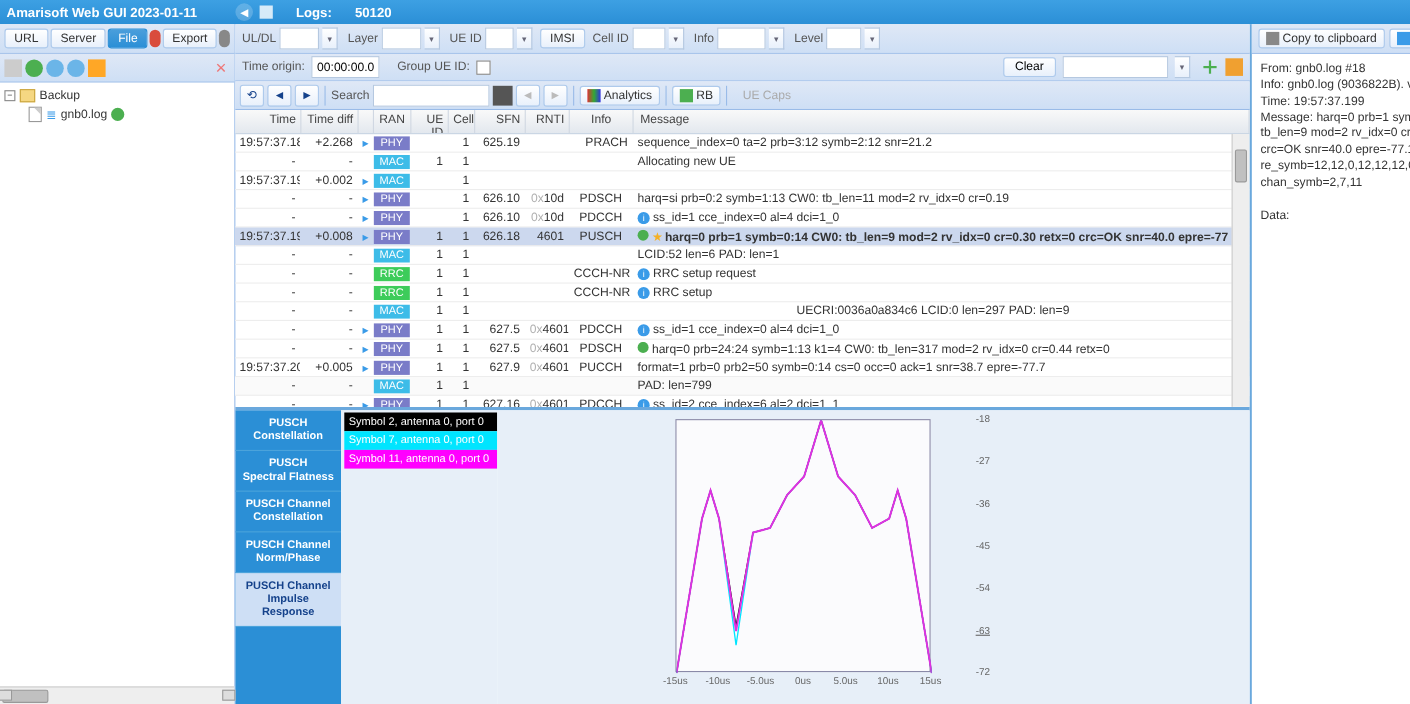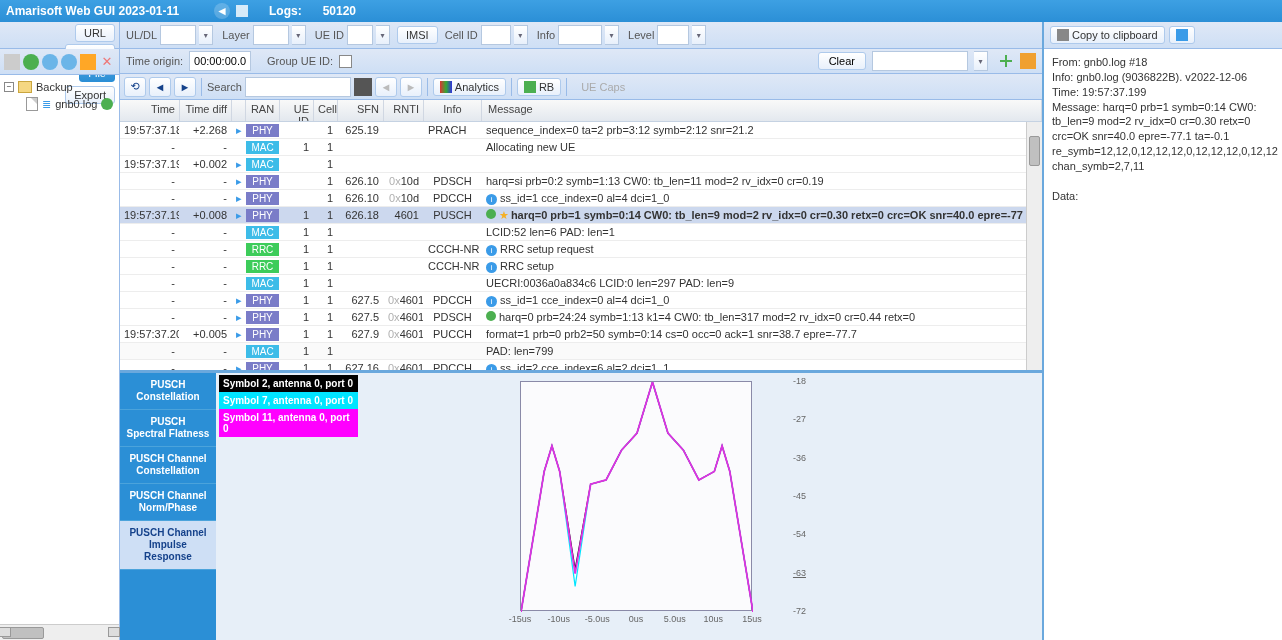--- a/index.html
+++ b/index.html
@@ -4,21 +4,21 @@
 <style>
 * { margin:0; padding:0; box-sizing:border-box; }
 body { font-family: Arial, sans-serif; font-size: 11px; background:#fff; color:#333; overflow:hidden; width:1282px; height:640px; }
 .header { background: linear-gradient(#3da0e3,#2b8fd6); height:22px; color:#fff; display:flex; align-items:center; padding:0 6px; font-size:12px; font-weight:bold; }
 .header .title { flex:0 0 208px; }
 .header .collapse-btn { width:16px; height:16px; background:rgba(255,255,255,0.2); border-radius:8px; display:flex; align-items:center; justify-content:center; margin-right:2px;}
 .header .logs-label { display:flex; align-items:center; gap:21px; margin-left:4px;}
 .header .logs-icon { width:12px;height:12px;background:#fff;opacity:0.8;}
 .container { display:flex; height:618px; }
 .left-panel { width:214px; border-right:1px solid #99bbe8; display:flex; flex-direction:column; }
-.toolbar { background:linear-gradient(#dfe8f6,#cedff5); border-bottom:1px solid #99bbe8; height:27px; display:flex; align-items:flex-end; padding:2px 4px; gap:2px;flex-direction:column;}
+.toolbar { background:linear-gradient(#dfe8f6,#cedff5); border-bottom:1px solid #99bbe8; height:27px; display:flex; align-items:center; padding:2px 4px; gap:2px;}
 .tb-btn { border:1px solid #aecaec; background:linear-gradient(#fff,#e8f0fb); border-radius:3px; padding:2px 8px; font-size:11px; cursor:pointer; color:#333; }
 .tb-btn.active { background:linear-gradient(#4a9edb,#2b8fd6); color:#fff; border-color:#2b8fd6;}
 .tb-icon { width:16px; height:16px; display:inline-block; border-radius:8px; }
 .ic-red{background:#d94c3c;} .ic-gear{background:#888;} 
 .toolbar2 { background:linear-gradient(#dfe8f6,#cedff5); border-bottom:1px solid #99bbe8; height:26px; display:flex; align-items:center; padding:2px 4px; gap:3px;}
 .sm-ic{width:16px;height:16px;display:inline-block;}
 .ic-back{background:#ccc;} .ic-grn{background:#4caf50;border-radius:8px;} .ic-refr{background:#6bb5e8;border-radius:8px;} .ic-plus{background:#ffa726;}
 .close-x{width:16px;height:16px;color:#e77;margin-left:auto;font-size:13px;text-align:center;}
 .tree { flex:1; padding:4px; overflow:auto;}
 .tree-node{display:flex;align-items:center;gap:4px;padding:2px 0;}
@@ -70,21 +70,21 @@
 .hex{color:#b0b0b0;}
 .info-ic{width:11px;height:11px;background:#3a9be8;border-radius:6px;display:inline-block;color:#fff;font-size:8px;text-align:center;line-height:11px;margin-right:3px;}
 .star-ic{color:#f5b025;margin-right:2px;}
 .grn-dot{width:10px;height:10px;background:#4caf50;border-radius:5px;display:inline-block;margin-right:3px;}
 
 .bottom-split{height:270px;border-top:3px solid #6aa8dd;display:flex;}
 .chart-tabs{width:96px;background:#2b8fd6;display:flex;flex-direction:column;}
 .ct-item{color:#fff;font-size:10px;font-weight:bold;text-align:center;padding:6px 4px;border-bottom:1px solid #4ba3db;cursor:pointer;line-height:1.2;}
 .ct-item.active{background:#cedff5;color:#15428b;}
 .legend-area{width:142px;background:#e7eff8;padding:2px 0 0 3px;}
-.lg-item{font-size:10px;font-weight:bold;padding:3px 4px;color:#fff;margin-bottom:0;}
+.lg-item{font-size:10px;font-weight:normal;padding:3px 4px;color:#fff;margin-bottom:0;}
 .lg0{background:#000;} .lg1{background:#00e5ff;} .lg2{background:#ff00ff;}
 .chart-area{flex:1;background:#e7eff8;position:relative;padding:8px;}
 .chart-box{position:absolute;left:162px;top:8px;width:232px;height:230px;border:1px solid #8a8aa8;background:#fbfbfd;}
 .y-tick{position:absolute;right:236px;font-size:9px;color:#666;transform:translateY(-50%);}
 .x-tick{position:absolute;font-size:9px;color:#666;transform:translateX(-50%);}
 
 .right-panel{width:268px;display:flex;flex-direction:column;}
 .rp-toolbar{background:linear-gradient(#dfe8f6,#cedff5);border-bottom:1px solid #99bbe8;height:27px;display:flex;align-items:center;padding:2px 6px;gap:4px;}
 .rp-body{flex:1;padding:6px 8px;font-size:11px;line-height:1.35;overflow:auto;}
 svg{display:block;}
@@ -221,21 +221,21 @@
         </div>
     <div class="row">
           <div class="c c-time" style="text-align:right">19:57:37.189</div>
           <div class="c c-diff" style="text-align:right">+2.268</div>
           <div class="c c-lm" style="text-align:center"><span class="lm-ar">▸</span></div>
           <div class="c c-ran" style="padding:0"><span class="ran-tag r-phy">PHY</span></div>
           <div class="c c-ueid" style="text-align:right"></div>
           <div class="c c-cell" style="text-align:right">1</div>
           <div class="c c-sfn" style="text-align:right">625.19</div>
           <div class="c c-rnti" style="text-align:right"></div>
-          <div class="c c-info" style="text-align:left">PRACH</div>
+          <div class="c c-info" style="text-align:right">PRACH</div>
           <div class="c c-msg" style="text-align:left;flex:1;padding-right:18px">sequence_index=0 ta=2 prb=3:12 symb=2:12 snr=21.2</div>
         </div>
         <div class="row">
           <div class="c c-time" style="text-align:right">-</div>
           <div class="c c-diff" style="text-align:right">-</div>
           <div class="c c-lm" style="text-align:center"></div>
           <div class="c c-ran" style="padding:0"><span class="ran-tag r-mac">MAC</span></div>
           <div class="c c-ueid" style="text-align:right">1</div>
           <div class="c c-cell" style="text-align:right">1</div>
           <div class="c c-sfn" style="text-align:right"></div>
@@ -329,21 +329,21 @@
         <div class="row">
           <div class="c c-time" style="text-align:right">-</div>
           <div class="c c-diff" style="text-align:right">-</div>
           <div class="c c-lm" style="text-align:center"></div>
           <div class="c c-ran" style="padding:0"><span class="ran-tag r-mac">MAC</span></div>
           <div class="c c-ueid" style="text-align:right">1</div>
           <div class="c c-cell" style="text-align:right">1</div>
           <div class="c c-sfn" style="text-align:right"></div>
           <div class="c c-rnti" style="text-align:right"></div>
           <div class="c c-info" style="text-align:center"></div>
-          <div class="c c-msg" style="text-align:left;flex:1;padding-right:18px">UECRI:0036a0a834c6 LCID:0 len=297 PAD: len=9</div>
+          <div class="c c-msg" style="text-align:center;flex:1;padding-right:18px">UECRI:0036a0a834c6 LCID:0 len=297 PAD: len=9</div>
         </div>
         <div class="row">
           <div class="c c-time" style="text-align:right">-</div>
           <div class="c c-diff" style="text-align:right">-</div>
           <div class="c c-lm" style="text-align:center"><span class="lm-ar">▸</span></div>
           <div class="c c-ran" style="padding:0"><span class="ran-tag r-phy">PHY</span></div>
           <div class="c c-ueid" style="text-align:right">1</div>
           <div class="c c-cell" style="text-align:right">1</div>
           <div class="c c-sfn" style="text-align:right">627.5</div>
           <div class="c c-rnti" style="text-align:right"><span class="hex">0x</span>4601</div>

